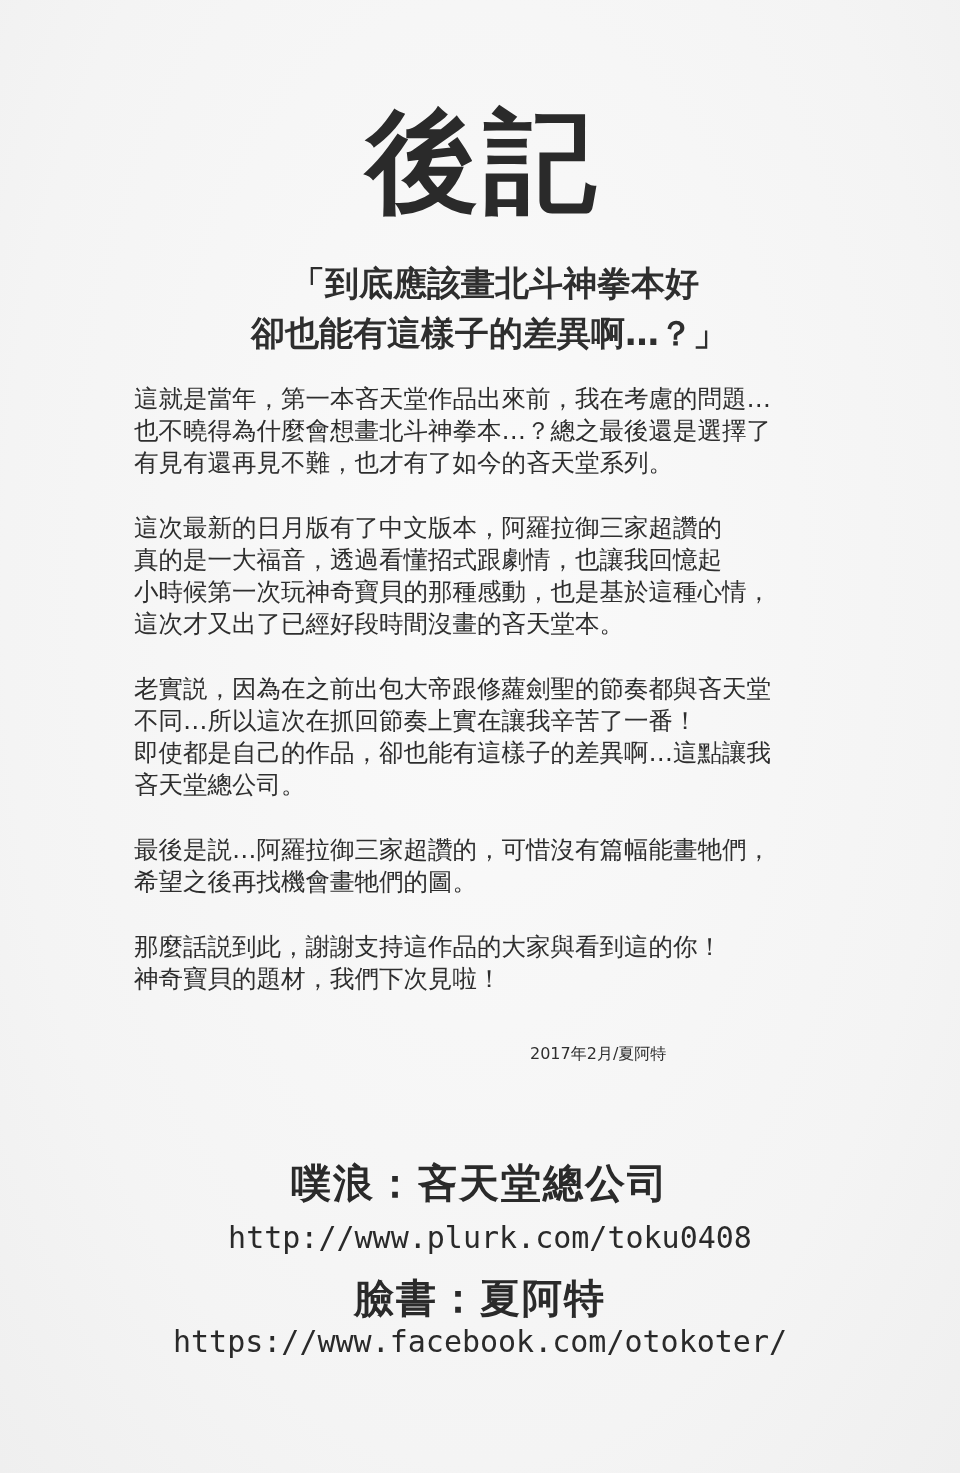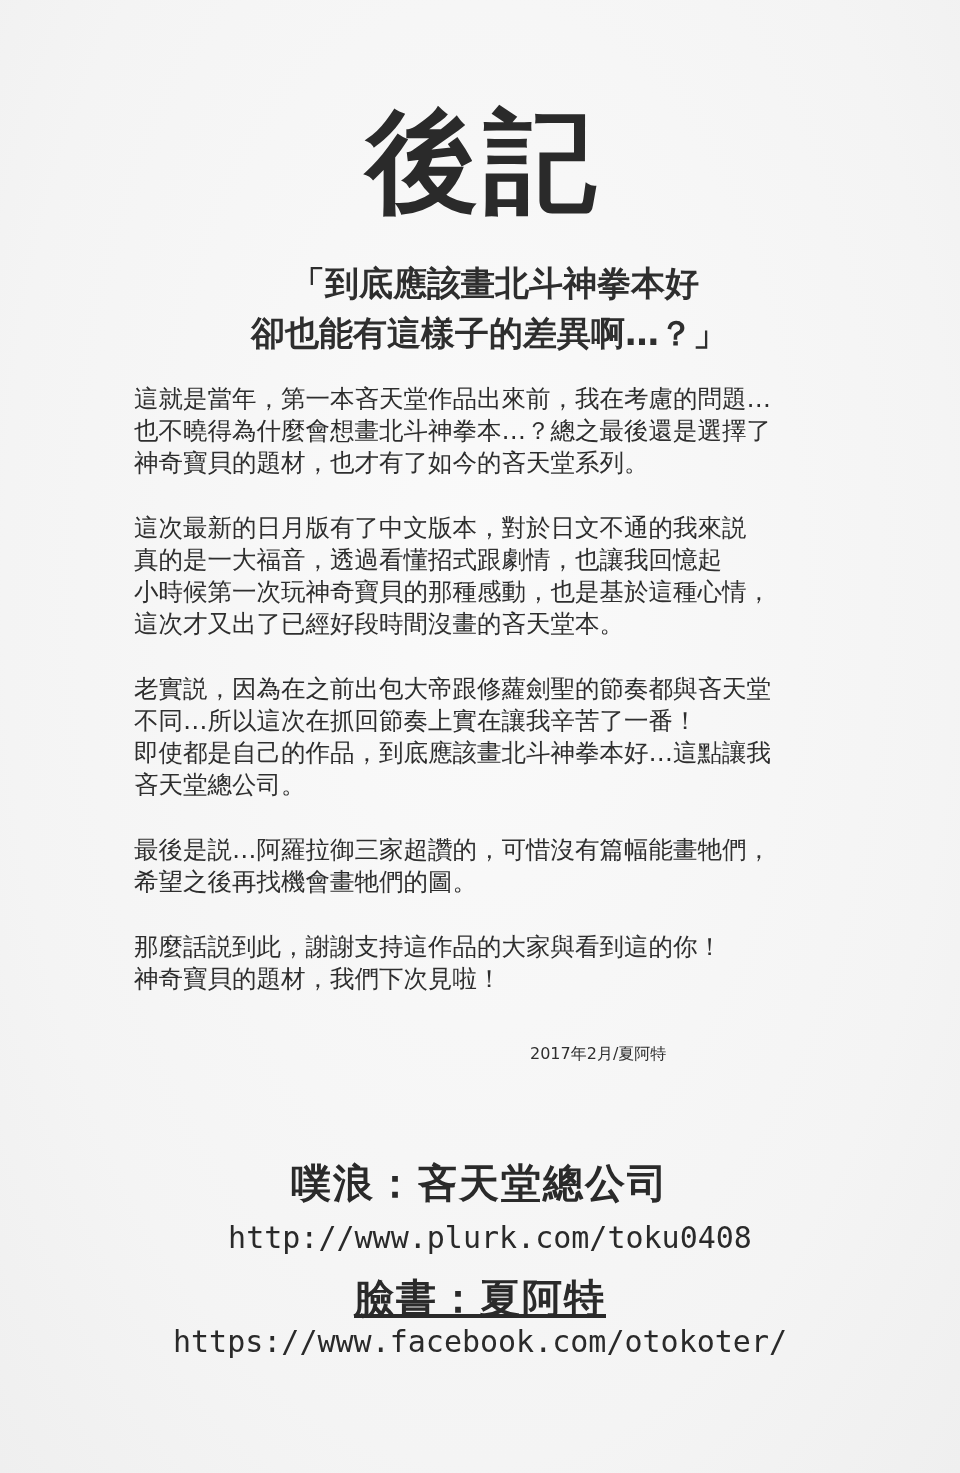--- a/index.html
+++ b/index.html
@@ -83,51 +83,51 @@
       line-height: 48px;
       letter-spacing: 2px;
     }
     .contact-url {
       font-family: "DejaVu Sans Mono", "Liberation Mono", monospace;
       font-size: 30px;
       line-height: 40px;
     }
     .plurk-label { top: 1159px; }
     .plurk-url { top: 1218px; padding-left: 10px; }
-    .fb-label { top: 1274px; text-decoration: underline; }
+    .fb-label { top: 1274px; }
     .fb-url { top: 1322px; text-align: center; }
   </style>
 </head>
 <body>
 
 <div class="page">
 
   <h1 class="title" style="margin:4px;">後記</h1>
 
   <div class="quote">
     <span class="q-line1">「到底應該畫北斗神拳本好</span>
     <span class="q-line2">卻也能有這樣子的差異啊…？」</span>
   </div>
 
   <div class="body-text">
     <p class="para">
       <span class="line">這就是當年，第一本吝天堂作品出來前，我在考慮的問題…</span>
       <span class="line">也不曉得為什麼會想畫北斗神拳本…？總之最後還是選擇了</span>
-      <span class="line">神奇寶貝的題材，也才有了如今的吝天堂系列。</span>
+      <span class="line">有見有還再見不難，也才有了如今的吝天堂系列。</span>
     </p>
     <p class="para">
-      <span class="line">這次最新的日月版有了中文版本，對於日文不通的我來説</span>
+      <span class="line">這次最新的日月版有了中文版本，阿羅拉御三家超讚的</span>
       <span class="line">真的是一大福音，透過看懂招式跟劇情，也讓我回憶起</span>
       <span class="line">小時候第一次玩神奇寶貝的那種感動，也是基於這種心情，</span>
       <span class="line">這次才又出了已經好段時間沒畫的吝天堂本。</span>
     </p>
     <p class="para">
       <span class="line">老實説，因為在之前出包大帝跟修蘿劍聖的節奏都與吝天堂</span>
       <span class="line">不同…所以這次在抓回節奏上實在讓我辛苦了一番！</span>
-      <span class="line">即使都是自己的作品，到底應該畫北斗神拳本好…這點讓我</span>
+      <span class="line">即使都是自己的作品，卻也能有這樣子的差異啊…這點讓我</span>
       <span class="line">吝天堂總公司。</span>
     </p>
     <p class="para">
       <span class="line">最後是説…阿羅拉御三家超讚的，可惜沒有篇幅能畫牠們，</span>
       <span class="line">希望之後再找機會畫牠們的圖。</span>
     </p>
     <p class="para">
       <span class="line">那麼話説到此，謝謝支持這作品的大家與看到這的你！</span>
       <span class="line">神奇寶貝的題材，我們下次見啦！</span>
     </p>

